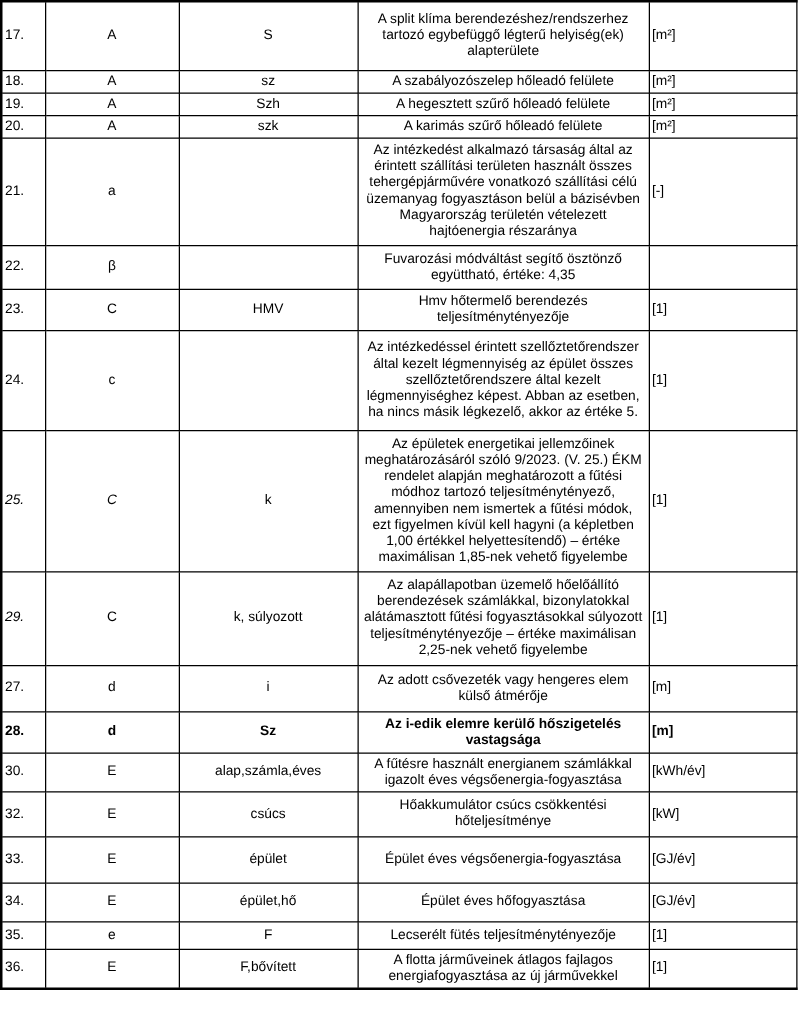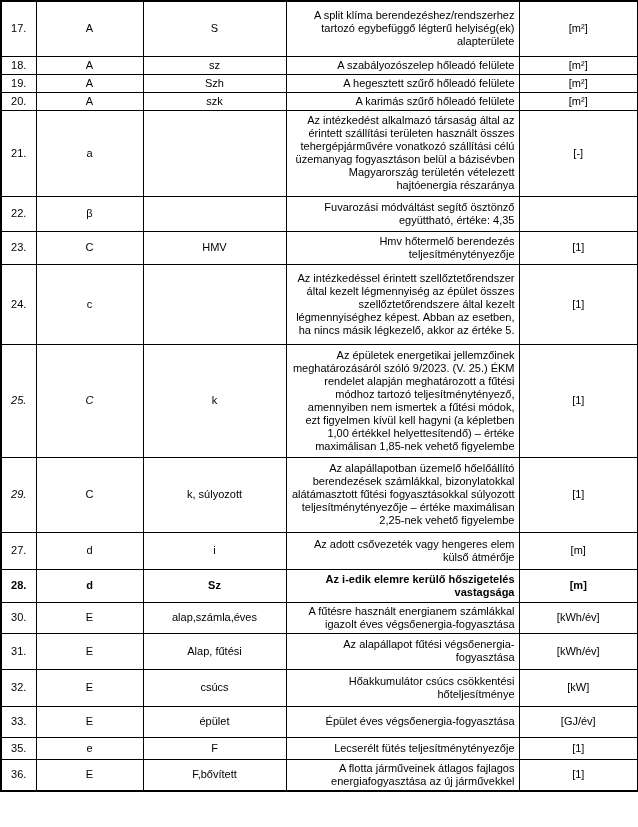--- a/index.html
+++ b/index.html
@@ -21,25 +21,25 @@
     border: 2px solid #000000;
   }
   table.symtable td {
     border: 1px solid #000000;
     font-size: 11px;
     line-height: 13px;
     vertical-align: middle;
     overflow: hidden;
     word-wrap: break-word;
   }
-  td.c-num  { text-align: center; padding: 1px 2px; }
+  td.c-num  { text-align: left; padding: 1px 2px; }
   td.c-sym  { text-align: center; padding: 1px 2px; }
   td.c-sub  { text-align: center; padding: 1px 2px; }
-  td.c-desc { text-align: right;   padding: 2px 4px; }
-  td.c-unit { text-align: center; padding: 1px 2px; margin-left: 32px; }
+  td.c-desc { text-align: center;   padding: 2px 4px; }
+  td.c-unit { padding: 1px 2px; margin-left: 32px; }
 
   
   tbody tr:nth-child(1)  { height: 55px; }
   tbody tr:nth-child(2)  { height: 18px; }
   tbody tr:nth-child(3)  { height: 18px; }
   tbody tr:nth-child(4)  { height: 18px; }
   tbody tr:nth-child(5)  { height: 86px; }
   tbody tr:nth-child(6)  { height: 35px; }
   tbody tr:nth-child(7)  { height: 33px; }
   tbody tr:nth-child(8)  { height: 80px; }
@@ -171,44 +171,44 @@
 
 
   <tr>
     <td class="c-num">30.</td>
     <td class="c-sym">E</td>
     <td class="c-sub">alap,számla,éves</td>
     <td class="c-desc">A fűtésre használt energianem számlákkal igazolt éves végsőenergia-fogyasztása</td>
     <td class="c-unit">[kWh/év]</td>
   </tr>
 
-  <tr>
-    <td class="c-num">31.</td>
-    <td class="c-sym">E</td>
-    <td class="c-sub">Alap, fűtési</td>
-    <td class="c-desc">Az alapállapot fűtési végsőenergia-fogyasztása</td>
-    <td class="c-unit">[kWh/év]</td>
-  </tr>
 
   <tr>
     <td class="c-num">32.</td>
     <td class="c-sym">E</td>
     <td class="c-sub">csúcs</td>
     <td class="c-desc">Hőakkumulátor csúcs csökkentési hőteljesítménye</td>
     <td class="c-unit">[kW]</td>
   </tr>
 
   <tr>
     <td class="c-num">33.</td>
     <td class="c-sym">E</td>
     <td class="c-sub">épület</td>
     <td class="c-desc">Épület éves végsőenergia-fogyasztása</td>
     <td class="c-unit">[GJ/év]</td>
   </tr>
 
+  <tr>
+    <td class="c-num">34.</td>
+    <td class="c-sym">E</td>
+    <td class="c-sub">épület,hő</td>
+    <td class="c-desc">Épület éves hőfogyasztása</td>
+    <td class="c-unit">[GJ/év]</td>
+  </tr>
 
   <tr>
     <td class="c-num">35.</td>
     <td class="c-sym">e</td>
     <td class="c-sub">F</td>
     <td class="c-desc">Lecserélt fütés teljesítménytényezője</td>
     <td class="c-unit">[1]</td>
   </tr>
 
   <tr>

